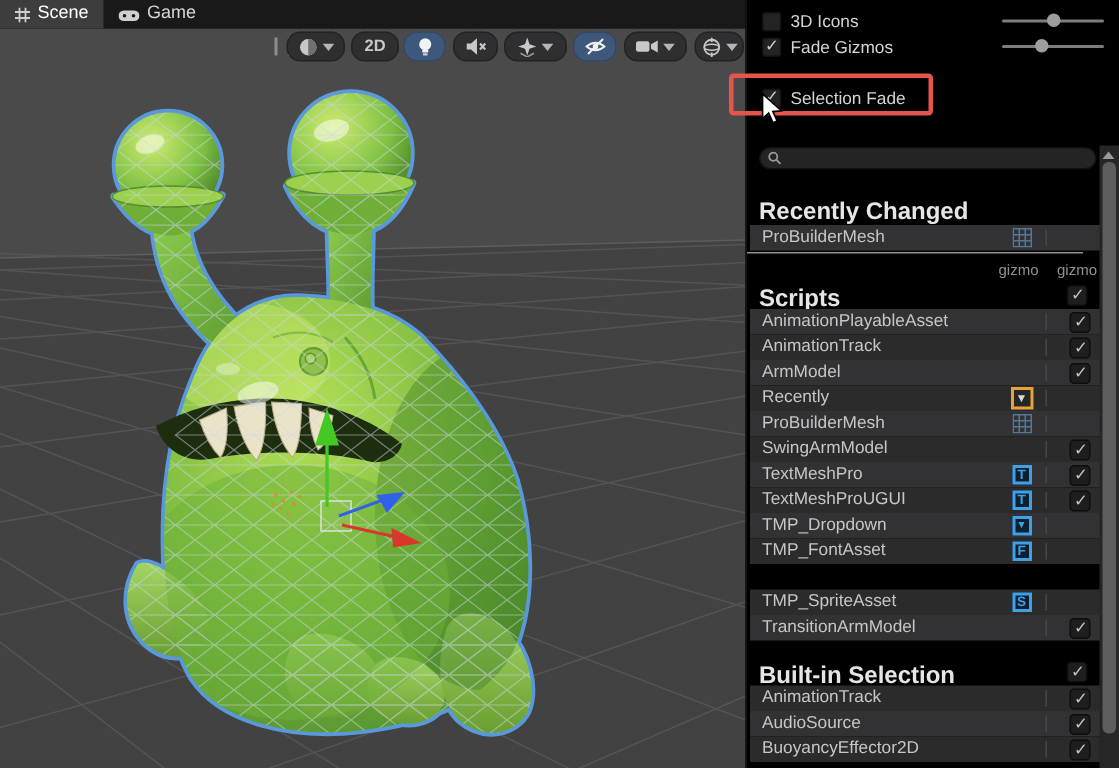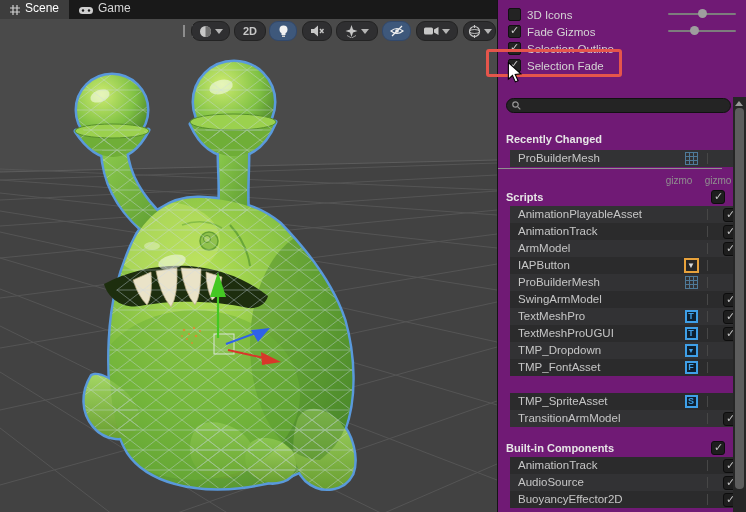--- a/index.html
+++ b/index.html
@@ -18,39 +18,39 @@
 
   
   .pill{position:absolute;top:21px;height:20px;background:#2f2f31;border:1px solid #232323;
     border-radius:9px;display:flex;align-items:center;justify-content:center;gap:3px;
     box-sizing:border-box;z-index:6;color:#c8c8c8;font-size:11px;font-weight:bold;}
   .pill.active{background:#3e587b;border-color:#32486a;color:#f0f0f0;}
   .grip{position:absolute;top:25px;left:183px;width:7px;height:12px;z-index:6;
     border-left:2px solid #8d8d8d;border-right:2px solid #8d8d8d;}
 
   
-  #panel{position:absolute;left:497px;top:0;width:249px;height:512px;background:#701a75;
+  #panel{position:absolute;left:497px;top:0;width:249px;height:512px;background:#000000;
     border-left:1px solid #141414;box-sizing:border-box;z-index:10;}
   .opt{position:absolute;left:0;width:236px;height:17px;display:flex;align-items:center;}
   .opt .olabel{font-size:11.5px;color:#d4d4d4;margin-left:6px;}
   .cb{position:relative;width:13px;height:13px;background:#232323;border:1px solid #111;
     border-radius:2px;box-sizing:border-box;flex:none;}
   .cb.checked::after{content:"✓";position:absolute;left:1px;top:-2px;font-size:11px;color:#cfcfcf;}
   .opt .cb{margin-left:10px;}
   .slider{position:absolute;left:170px;top:7px;width:68px;height:4px;}
   .slider .track{position:absolute;left:0;top:1px;width:68px;height:2px;background:#7d7d7d;border-radius:1px;}
   .slider .knob{position:absolute;top:-3px;width:9px;height:9px;border-radius:50%;background:#9e9e9e;}
 
   .searchbox{position:absolute;left:8px;top:98px;width:225px;height:15px;background:#242424;
     border:1px solid #111;border-radius:8px;display:flex;align-items:center;box-sizing:border-box;}
   .searchbox input{flex:1;background:transparent;border:none;outline:none;color:#ddd;
     font-size:11px;font-family:"Liberation Sans",sans-serif;height:13px;padding:0 4px 0 2px;}
 
-  .ptitle{position:absolute;left:8px;font-size:11px;font-weight:bold;color:#e6e6e6;}
-  .g-row{position:absolute;left:12px;width:236px;height:17px;font-size:11.5px;color:#c6c6c6;}
+  .ptitle{position:absolute;left:8px;font-size:16px;font-weight:bold;color:#e6e6e6;}
+  .g-row{position:absolute;left:2px;width:236px;height:17px;font-size:11.5px;color:#c6c6c6;}
   .g-row .rname{position:absolute;left:8px;top:2px;white-space:nowrap;}
   .g-row.lt{background:#323234;}
   .g-row.dk{background:#2b2b2c;}
   .coldiv{position:absolute;left:197px;top:3px;width:1px;height:11px;background:#474747;}
   .gz{position:absolute;left:213px;top:2px;width:14px;height:14px;background:#1e1e1e;
     border:1px solid #0d0d0d;border-radius:3px;box-sizing:border-box;}
   .gz.checked::after{content:"✓";position:absolute;left:2px;top:-1px;font-size:11px;color:#c2c2c2;}
   .icon-slot{position:absolute;left:172px;top:1px;width:18px;height:15px;
     display:flex;align-items:center;justify-content:center;}
   .tmpbox{width:13px;height:13px;box-sizing:border-box;border:2px solid #3fa0e8;background:#0d2030;
@@ -339,24 +339,20 @@
 
     <div class="opt" style="top:23px">
       <span class="cb checked"></span>
       <span class="olabel">Fade Gizmos</span>
     </div>
     <div class="slider" style="top:29px">
       <div class="track"></div>
       <div class="knob" style="left:22px"></div>
     </div>
 
-    <div class="opt" style="top:40px">
-      <span class="cb checked"></span>
-      <span class="olabel">Selection Outline</span>
-    </div>
 
     <div class="opt" style="top:57px">
       <span class="cb checked"></span>
       <span class="olabel">Selection Fade</span>
     </div>
 
 
     <div class="searchbox">
       <svg width="9" height="9" viewBox="0 0 9 9" style="margin-left:5px">
         <circle cx="3.5" cy="3.5" r="2.7" stroke="#9a9a9a" stroke-width="1.2" fill="none"></circle>
@@ -394,21 +390,21 @@
       <span class="rname">AnimationPlayableAsset</span>
       <span class="coldiv"></span>
       <span class="gz checked"></span>
     </div>
     <div class="g-row lt" style="top:240px">
       <span class="rname">ArmModel</span>
       <span class="coldiv"></span>
       <span class="gz checked"></span>
     </div>
     <div class="g-row dk" style="top:257px">
-      <span class="rname">IAPButton</span>
+      <span class="rname">Recently</span>
       <span class="icon-slot">
         <span class="iapbox">
             <i>▼</i>
           </span>
       </span>
       <span class="coldiv"></span>
     </div>
     <div class="g-row lt" style="top:274px">
       <span class="rname">ProBuilderMesh</span>
       <span class="icon-slot">
@@ -470,21 +466,21 @@
           </span>
       </span>
       <span class="coldiv"></span>
     </div>
     <div class="g-row lt" style="top:410px">
       <span class="rname">TransitionArmModel</span>
       <span class="coldiv"></span>
       <span class="gz checked"></span>
     </div>
 
-    <div class="ptitle" style="top:442px">Built-in Components</div>
+    <div class="ptitle" style="top:442px">Built-in Selection</div>
     <span class="gz checked" style="top:441px"></span>
 
     <div class="g-row dk" style="top:457px">
       <span class="rname">AnimationTrack</span>
       <span class="coldiv"></span>
       <span class="gz checked"></span>
     </div>
     <div class="g-row lt" style="top:474px">
       <span class="rname">AudioSource</span>
       <span class="coldiv"></span>

